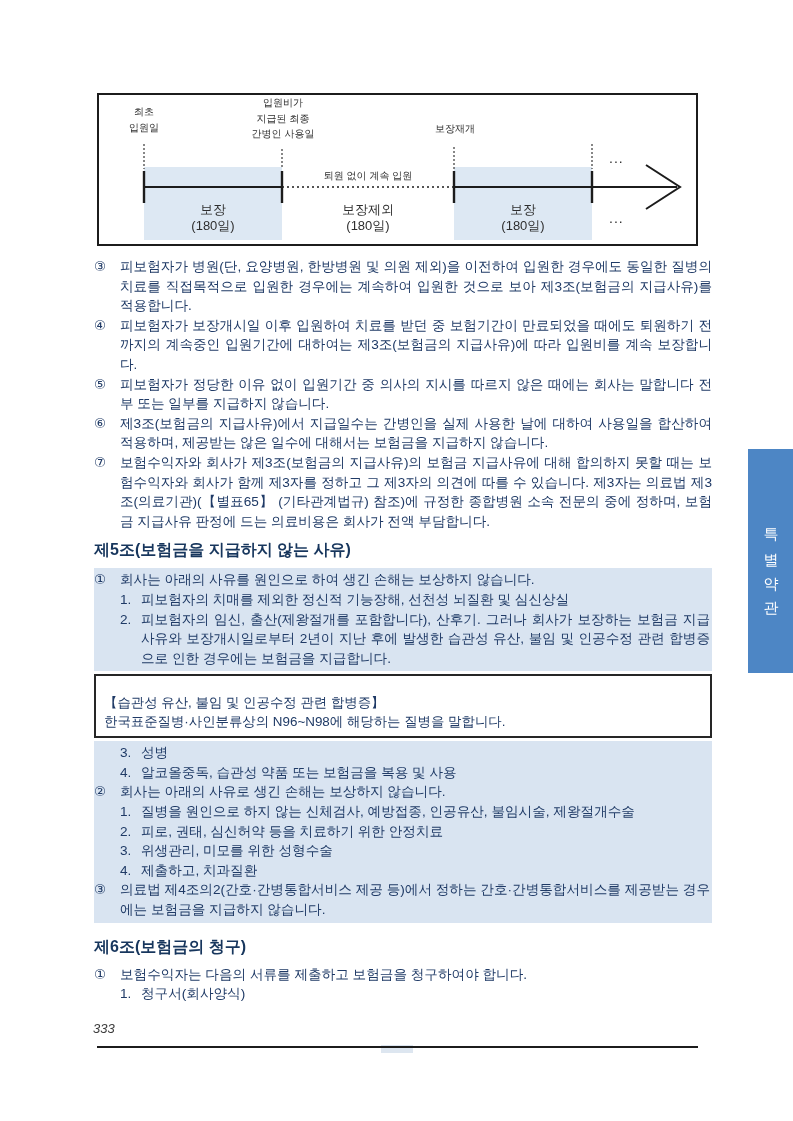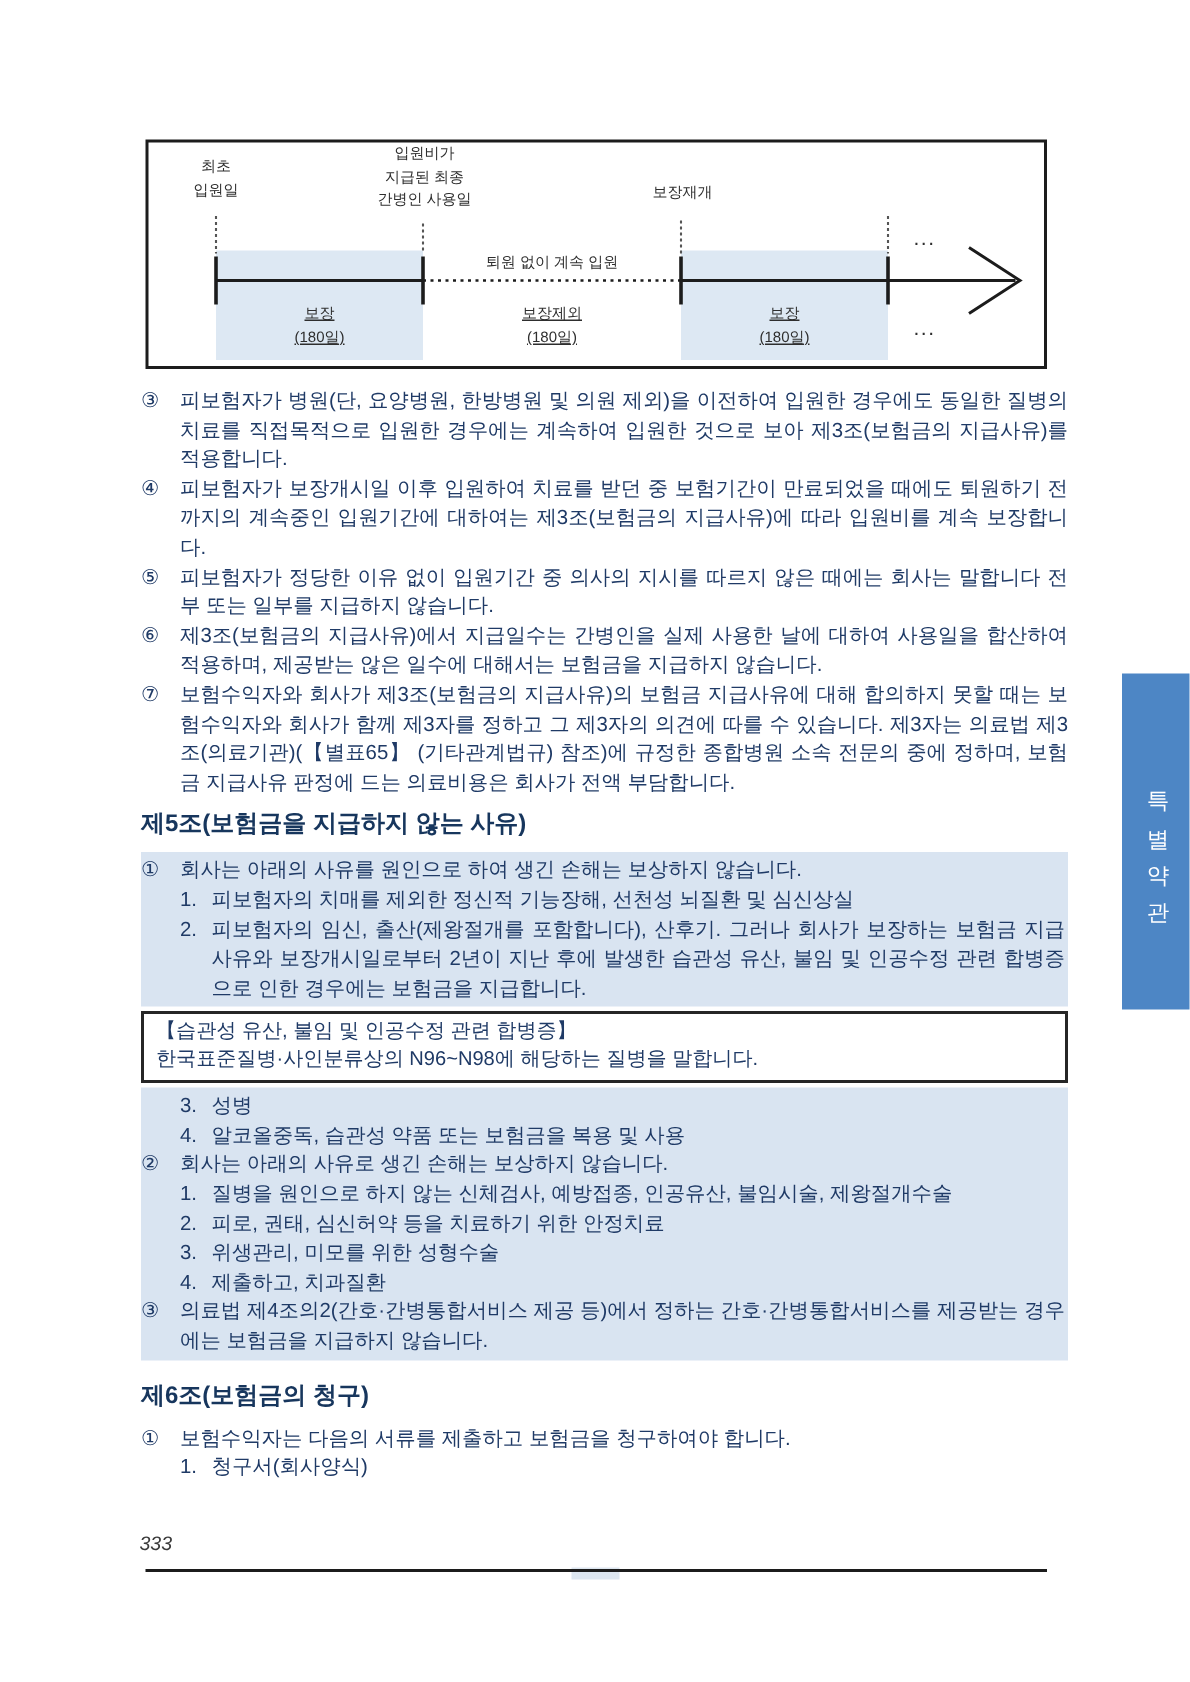--- a/index.html
+++ b/index.html
@@ -17,40 +17,40 @@
   .diagram .shade { position:absolute; top:72px; height:73px; background:#dde8f3; }
   .shade.s1 { left:45px; width:138px; }
   .shade.s3 { left:355px; width:138px; }
   .diagram svg { position:absolute; left:0; top:0; }
   .dlabel {
     position:absolute; transform:translateX(-50%); text-align:center;
     font-size:10px; line-height:15.5px; color:#2e2e2e; white-space:pre-line;
   }
   .seglabel {
     position:absolute; transform:translateX(-50%); text-align:center;
-    font-size:10px; line-height:16px; color:#2e2e2e; white-space:pre-line;text-decoration:underline;
+    font-size:13px; line-height:16px; color:#2e2e2e; white-space:pre-line;
   }
   .ellip { position:absolute; font-size:14px; color:#2e2e2e; letter-spacing:1px; }
   
   .body-col { position:absolute; left:94px; top:257px; width:618px; }
   .clause { display:flex; font-size:13.6px; line-height:19.6px; }
   .clause .marker { width:26px; flex:none; }
   .clause .txt { flex:1; text-align:justify; }
   .sub { display:flex; padding-left:26px; font-size:13.6px; line-height:19.6px; }
   .sub .num { width:21px; flex:none; }
   .sub .txt { flex:1; text-align:justify; }
   .sec-title {
     color:#17365d; font-weight:bold; font-size:16px; line-height:20px;
   }
   .t5 { margin-top:9px; margin-bottom:8px; }
   .t6 { margin-top:14px; margin-bottom:8px; }
   .hl { background:#d9e4f1; padding:2px 2px 3px 0; }
   .notebox {
     border:2px solid #262626; background:#fff; margin:3px 0;
-    padding:1px 8px 5px 8px; font-size:13.4px; line-height:19px;
+    padding:17px 8px 5px 8px; font-size:13.4px; line-height:19px;
   }
   .notebox .nb-title { display:block; }
   .notebox .nb-body { display:block; }
   
   .side-tab {
     position:absolute; right:0; top:449px; width:45px; height:224px;
     background:#4d86c5; display:flex; align-items:center; justify-content:center;
   }
   .side-tab .vtext {
     writing-mode:vertical-rl; text-orientation:upright;

